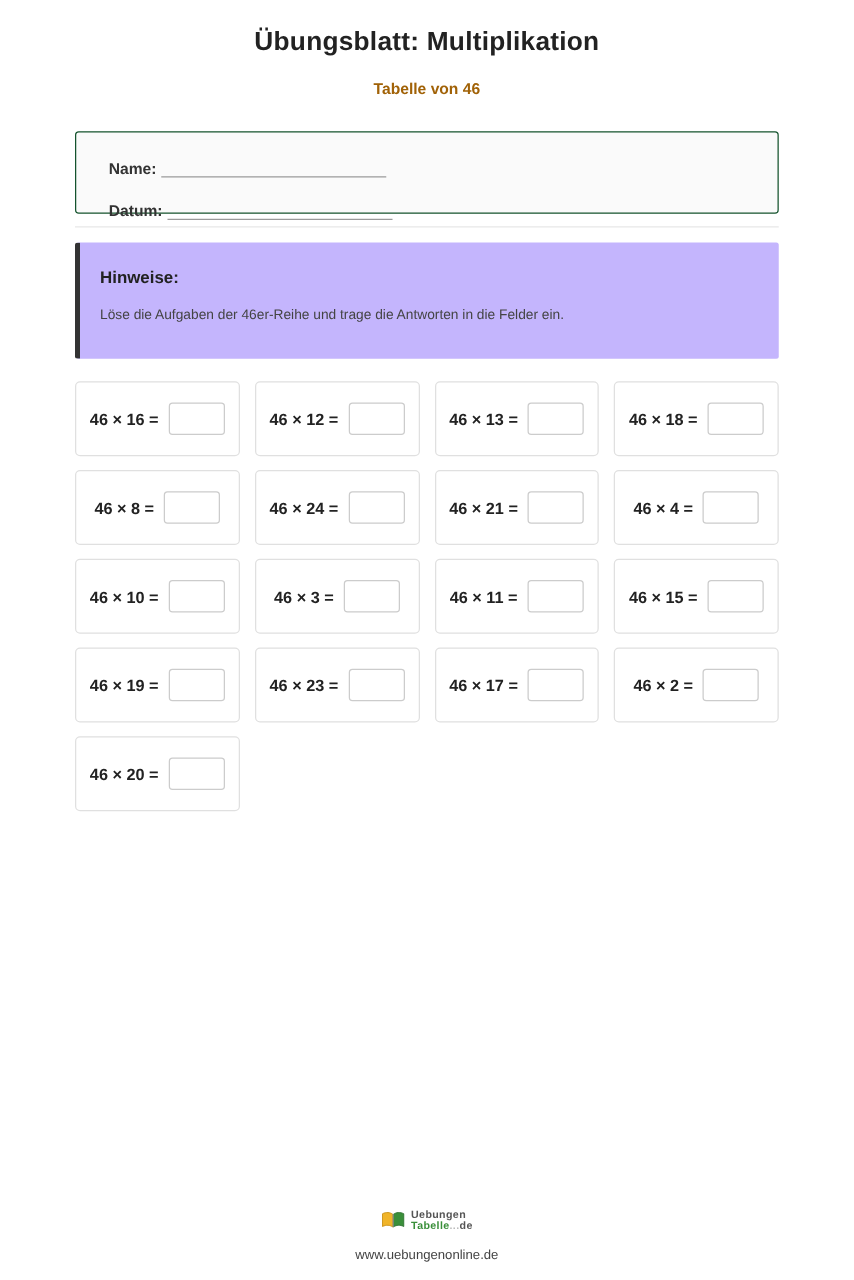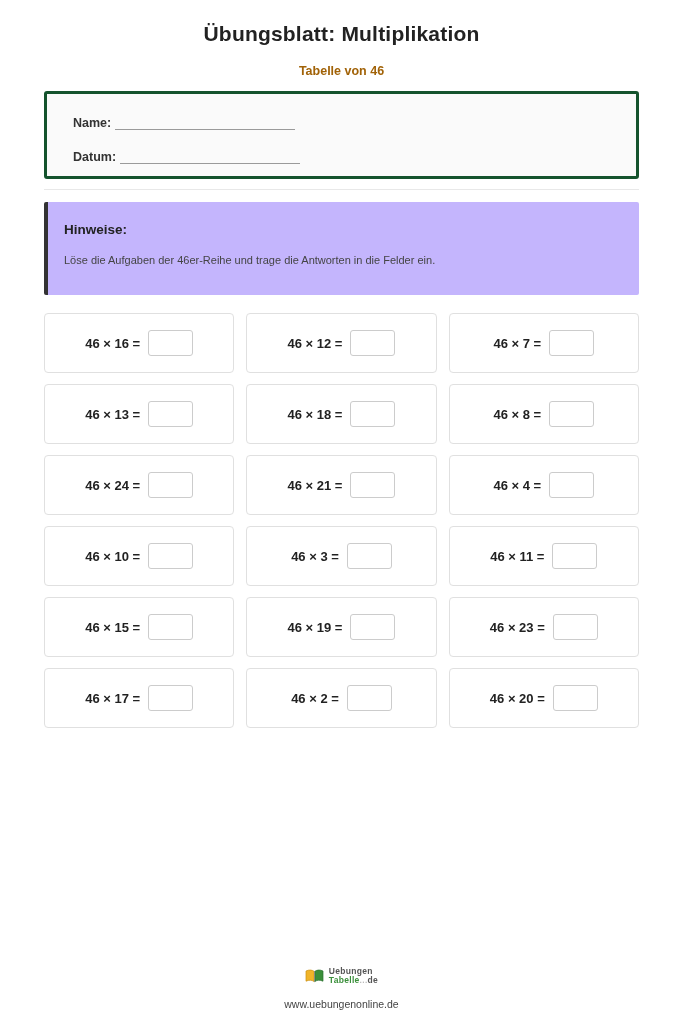--- a/index.html
+++ b/index.html
@@ -12,46 +12,46 @@
     width: 683px;
     height: 1024px;
     font-family: "Liberation Sans", sans-serif;
     color: #333333;
     position: relative;
     overflow: hidden;
   }
   .page {
     width: 683px;
     height: 1024px;
-    padding: 0 44px;
+    padding: 0 60px;
     position: relative;
   }
   .title {
     text-align: center;
     font-size: 21px;
     font-weight: bold;
     color: #222222;
     margin: 0;
     padding-top: 22px;
     letter-spacing: 0.2px;
   }
   .subtitle {
     text-align: center;
     font-size: 12.5px;
     font-weight: bold;
     color: #a16207;
     margin: 0;
     padding-top: 18px;
   }
   .namebox {
-    margin-top: 13px;
+    margin-top: 27px;
     background: #fafafa;
-    border: 3px solid #14532d;
+    border: 1px solid #14532d;
     border-radius: 3px;
-    height: 88px;
+    height: 66px;
     padding: 22px 0 0 26px;
   }
   .field-row {
     font-size: 12.5px;
     font-weight: bold;
     color: #333333;
     margin-bottom: 20px;
     display: flex;
     align-items: flex-end;
   }
@@ -84,21 +84,21 @@
     margin: 0 0 17px 0;
   }
   .hinweise-text {
     font-size: 11px;
     color: #444444;
     margin: 0;
   }
   .grid {
     margin-top: 18px;
     display: grid;
-    grid-template-columns: 1fr 1fr 1fr;
+    grid-template-columns: 1fr 1fr 1fr 1fr;
     column-gap: 12px;
     row-gap: 11px;
   }
   .cell {
     border: 1px solid #e0e0e0;
     border-radius: 4px;
     background: #ffffff;
     height: 60px;
     display: flex;
     align-items: center;
@@ -189,24 +189,20 @@
     <p class="hinweise-text">Löse die Aufgaben der 46er-Reihe und trage die Antworten in die Felder ein.</p>
   </div>
 
   <div class="grid" id="problems-grid">
       <div class="cell">
         <span class="expr">46 × 16 =</span>
         <span class="answer-box"></span>
       </div>
       <div class="cell">
         <span class="expr">46 × 12 =</span>
-        <span class="answer-box"></span>
-      </div>
-      <div class="cell">
-        <span class="expr">46 × 7 =</span>
         <span class="answer-box"></span>
       </div>
       <div class="cell">
         <span class="expr">46 × 13 =</span>
         <span class="answer-box"></span>
       </div>
       <div class="cell">
         <span class="expr">46 × 18 =</span>
         <span class="answer-box"></span>
       </div>

